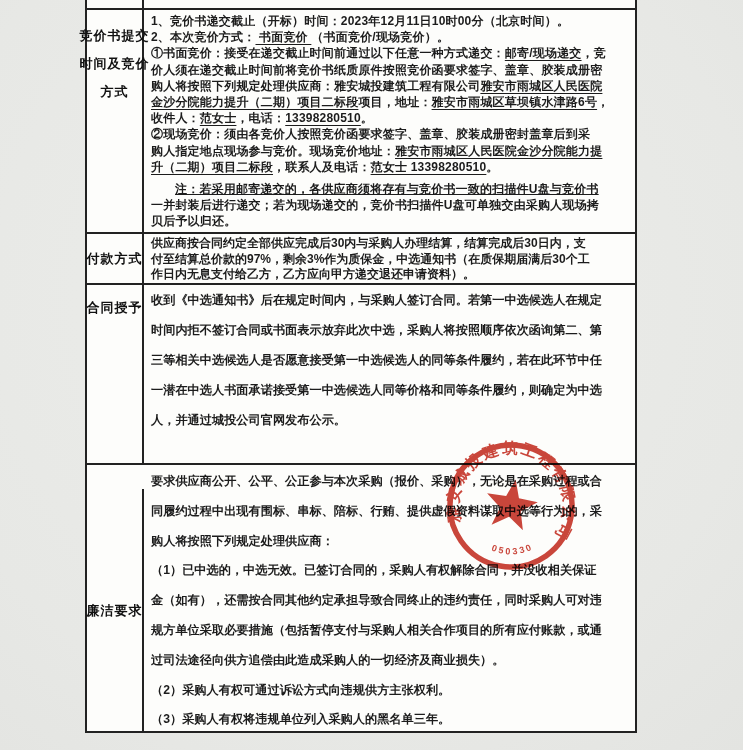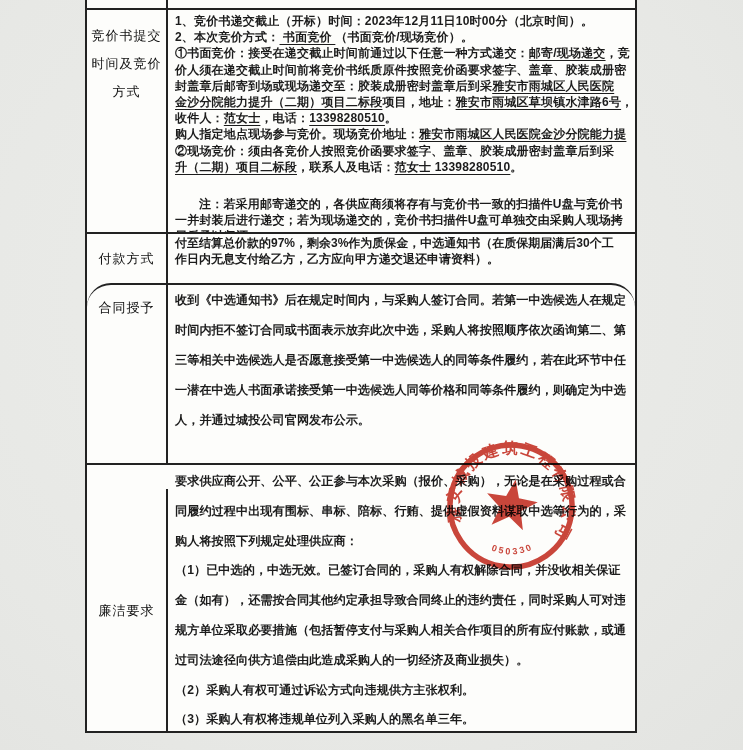--- a/index.html
+++ b/index.html
@@ -4,38 +4,38 @@
 <style>
   html,body{margin:0;padding:0;}
   body{width:743px;height:750px;background:#e9eae7;font-family:"Liberation Sans",sans-serif;}
   .page{position:relative;width:743px;height:750px;background:
     radial-gradient(circle at 45% 40%, #ecedea 0%, #e7e8e5 70%, #e3e4e1 100%);overflow:hidden;}
   .doc-table{position:absolute;left:85px;top:0;width:552px;height:733px;background:#fdfdfb;
     border-left:2px solid #222;border-right:2px solid #222;border-bottom:2px solid #222;
     box-sizing:border-box;display:flex;flex-direction:column;color:#1a1a1a;}
   .trow{display:flex;box-sizing:border-box;border-top:2px solid #222;}
   .trow.stub{border-top:none;height:8px;flex:none;}
-  .cell-label{width:81px;flex:none;border-right:2px solid #222;box-sizing:border-box;
-    display:flex;flex-direction:column;align-items:center;font-weight:400;font-size:13px;
+  .cell-label{width:57px;flex:none;border-right:2px solid #222;box-sizing:border-box;
+    display:flex;flex-direction:column;align-items:center;font-weight:700;font-size:13px;
     color:#111;letter-spacing:1px;}
   .cell-content{flex:1;min-width:0;overflow:hidden;box-sizing:border-box;
     padding:10px 4px 0 7px;font-weight:700;color:#1c1c1c;}
   .tline{white-space:nowrap;}
   .u{text-decoration:underline;text-underline-offset:2.5px;text-decoration-thickness:1.2px;}
   
   .r1{height:224px;flex:none;}
   .r1 .cell-label{justify-content:flex-start;padding-top:12px;line-height:28px;}
   .r1 .cell-content{font-size:12px;line-height:16.2px;padding-top:3px;letter-spacing:0.2px;}
-  .r1 .gap{margin-top:21px;}
+  .r1 .gap{margin-top:6px;text-decoration:underline;}
   
   .r2{height:51px;flex:none;}
   .r2 .cell-label{justify-content:center;}
   .r2 .cell-content{font-size:12px;line-height:15.6px;padding-top:2px;}
   
-  .r3{height:180px;flex:none;border-radius:24px;}
+  .r3{height:180px;flex:none;}
   .r3 .cell-label{justify-content:flex-start;padding-top:14px;}
   .r3 .cell-content{font-size:12.2px;line-height:30px;padding-top:0;}
   
   .r4{height:270px;flex:none;}
   .r4 .cell-label{justify-content:center;margin-top:24px;}
   .r4 .cell-content{font-size:12.2px;line-height:29.8px;padding-top:2px;border-radius:26px;}
   
   .stamp{position:absolute;left:431px;top:426px;width:160px;height:160px;
     transform:rotate(10deg);mix-blend-mode:multiply;opacity:0.9;pointer-events:none;}
   .stamp text{font-family:"Liberation Sans",sans-serif;font-weight:700;}
@@ -56,37 +56,38 @@
       <div class="cell-label">
           <div class="tline">竞价书提交</div>
           <div class="tline">时间及竞价</div>
           <div class="tline">方式</div>
         </div>
       <div class="cell-content">
           <div class="tline"><span>1、竞价书递交截止（开标）时间：2023年12月11日10时00分（北京时间）。</span></div>
           <div class="tline"><span>2、本次竞价方式：</span><span class="u"> 书面竞价 </span><span>（书面竞价/现场竞价）。</span></div>
           <div class="tline"><span>①书面竞价：接受在递交截止时间前通过以下任意一种方式递交：</span><span class="u">邮寄/现场递交</span><span>，竞</span></div>
           <div class="tline"><span>价人须在递交截止时间前将竞价书纸质原件按照竞价函要求签字、盖章、胶装成册密</span></div>
-          <div class="tline"><span>封盖章后邮寄到场或现场递交至：胶装成册密封盖章后到采</span><span class="u">雅安市雨城区人民医院</span></div>
+          <div class="tline"><span>购人将按照下列规定处理供应商：雅安城投建筑工程有限公司</span><span class="u">雅安市雨城区人民医院</span></div>
           <div class="tline"><span class="u">金沙分院能力提升（二期）项目二标段</span><span>项目，地址：</span><span class="u">雅安市雨城区草坝镇水津路6号</span><span>，</span></div>
           <div class="tline"><span>收件人：</span><span class="u">范女士</span><span>，电话：</span><span class="u">13398280510</span><span>。</span></div>
+          <div class="tline"><span>②现场竞价：须由各竞价人按照竞价函要求签字、盖章、胶装成册密封盖章后到采</span></div>
           <div class="tline"><span>购人指定地点现场参与竞价。现场竞价地址：</span><span class="u">雅安市雨城区人民医院金沙分院能力提</span></div>
-          <div class="tline"><span>②现场竞价：须由各竞价人按照竞价函要求签字、盖章、胶装成册密封盖章后到采</span></div>
           <div class="tline"><span class="u">升（二期）项目二标段</span><span>，联系人及电话：</span><span class="u">范女士 13398280510</span><span>。</span></div>
           <div class="tline gap" style="text-indent: 2em;"><span>注：若采用邮寄递交的，各供应商须将存有与竞价书一致的扫描件U盘与竞价书</span></div>
           <div class="tline"><span>一并封装后进行递交；若为现场递交的，竞价书扫描件U盘可单独交由采购人现场拷</span></div>
           <div class="tline"><span>贝后予以归还。</span></div>
         </div>
     </div>
 
     <div class="trow r2">
       <div class="cell-label">
           <div class="tline">付款方式</div>
         </div>
       <div class="cell-content">
+          <div class="tline"><span>供应商按合同约定全部供应完成后30内与采购人办理结算，结算完成后30日内，支</span></div>
           <div class="tline"><span>付至结算总价款的97%，剩余3%作为质保金，中选通知书（在质保期届满后30个工</span></div>
           <div class="tline"><span>作日内无息支付给乙方，乙方应向甲方递交退还申请资料）。</span></div>
         </div>
     </div>
 
     <div class="trow r3">
       <div class="cell-label">
           <div class="tline">合同授予</div>
         </div>
       <div class="cell-content">

